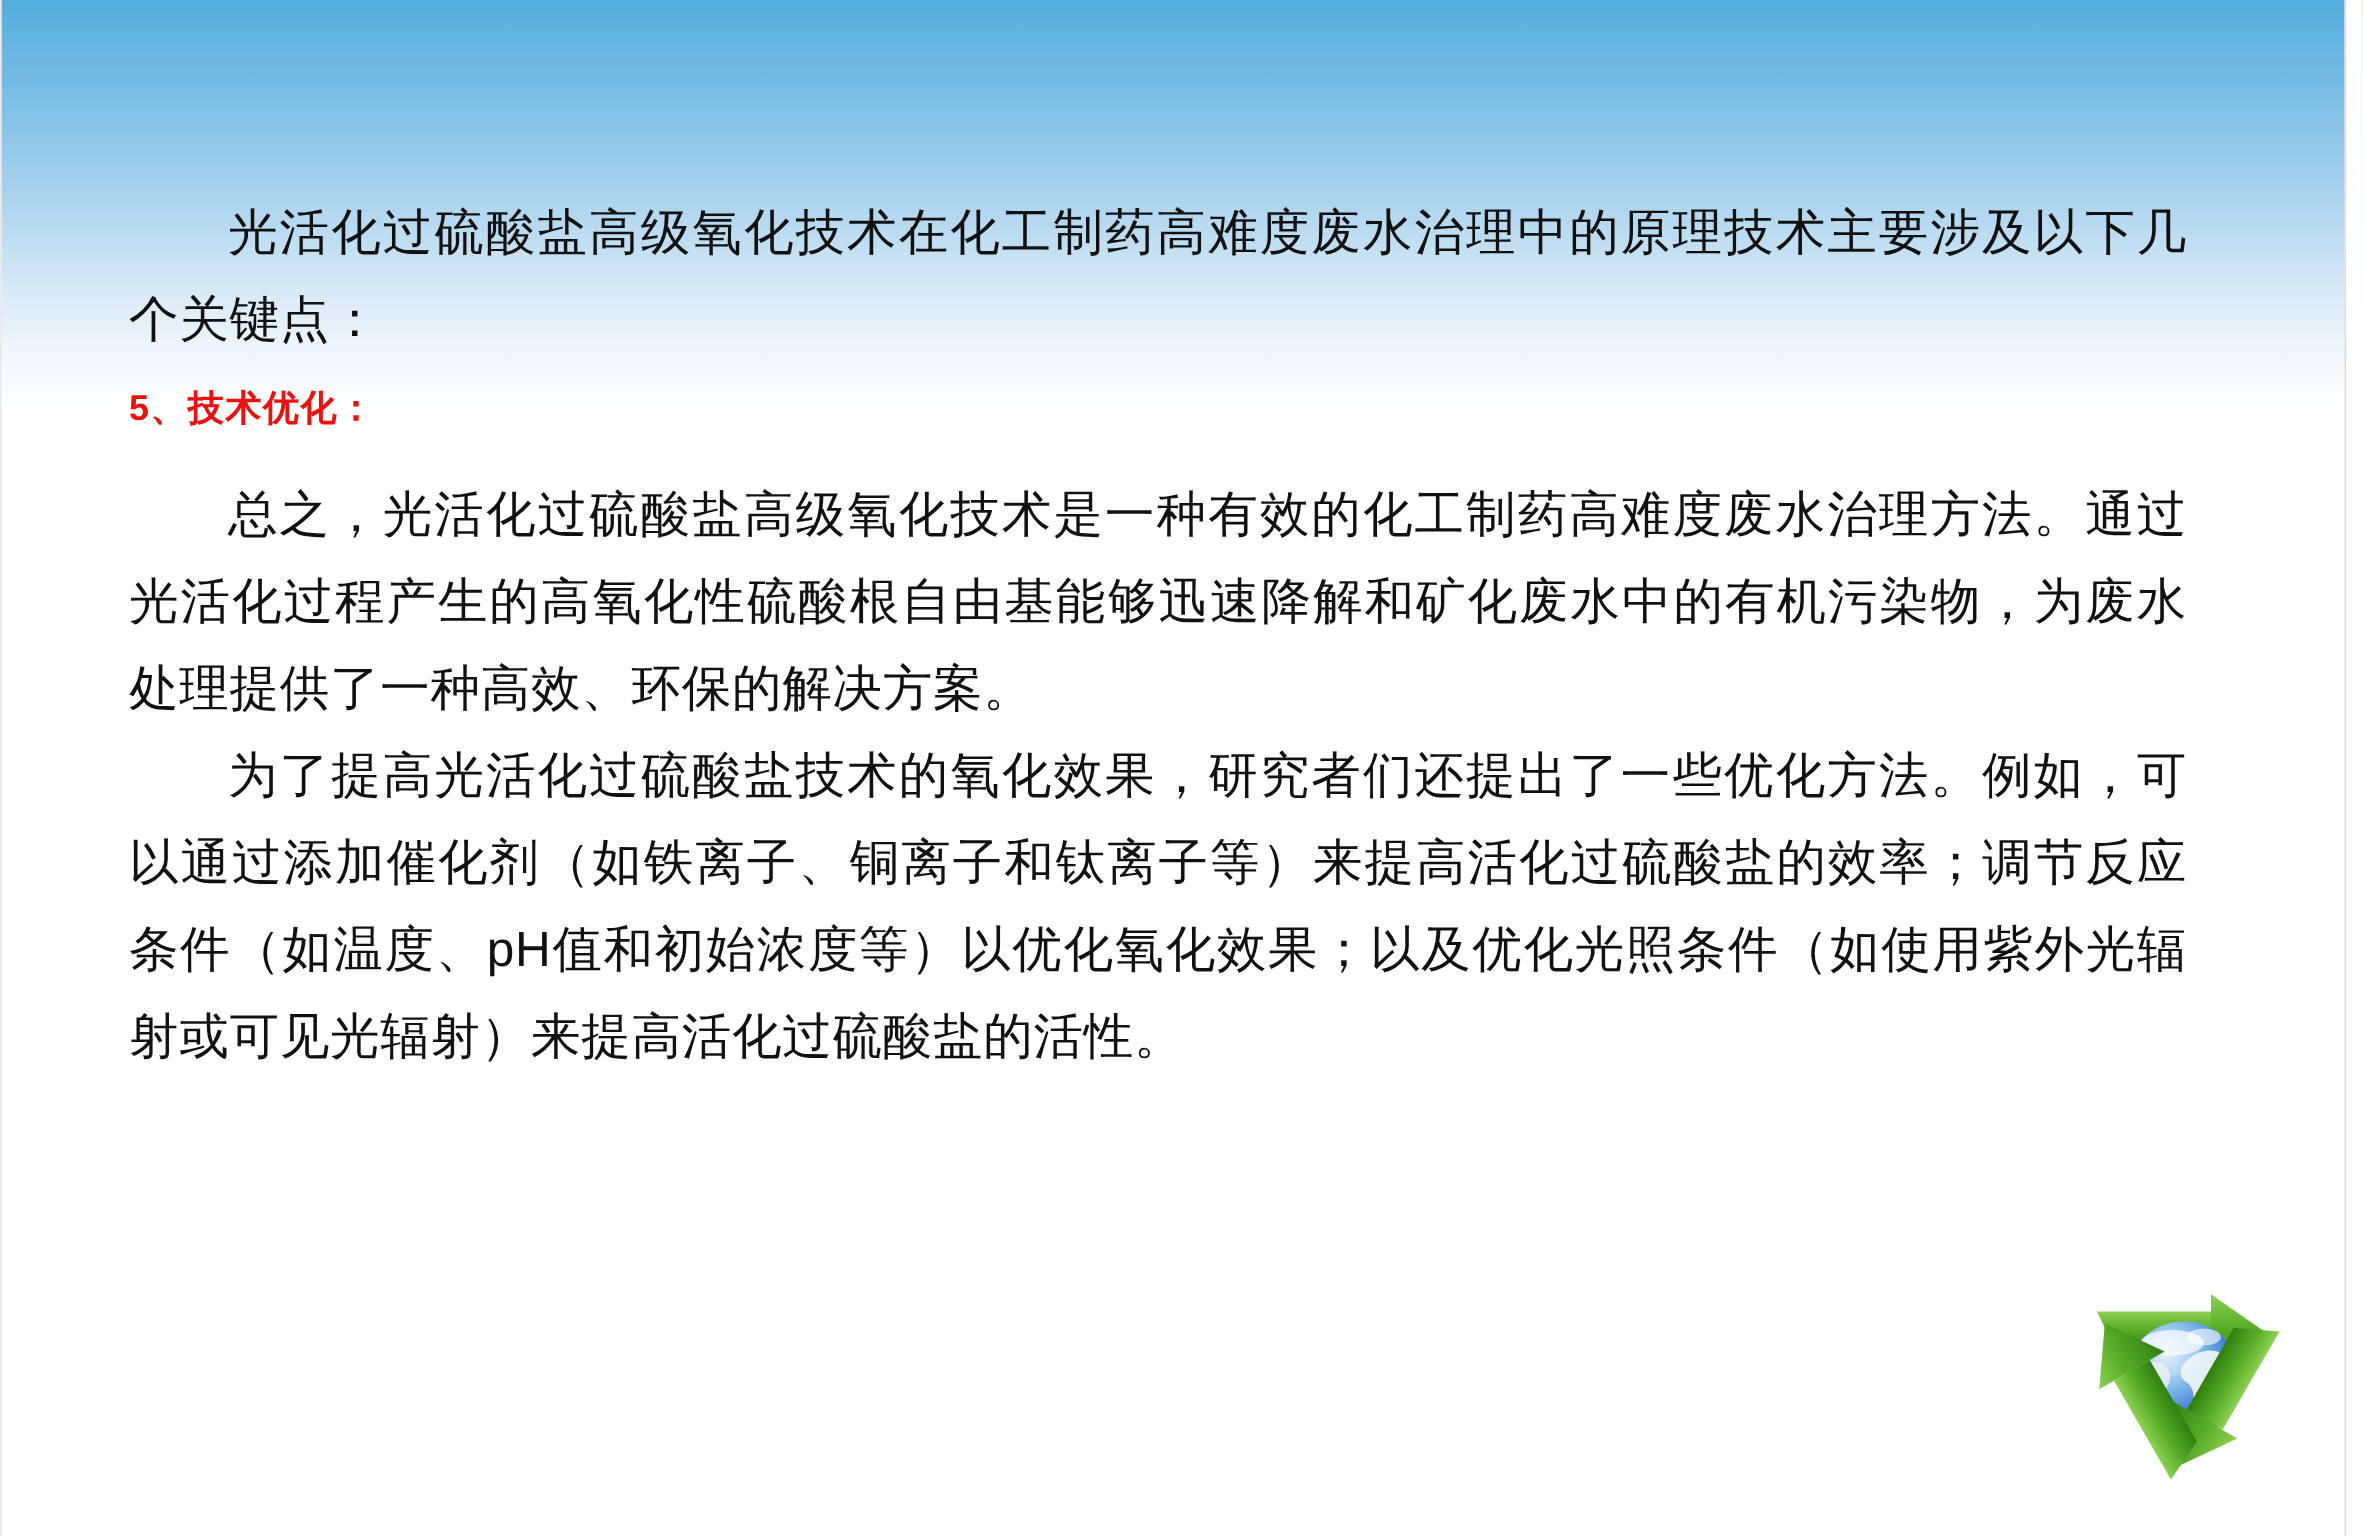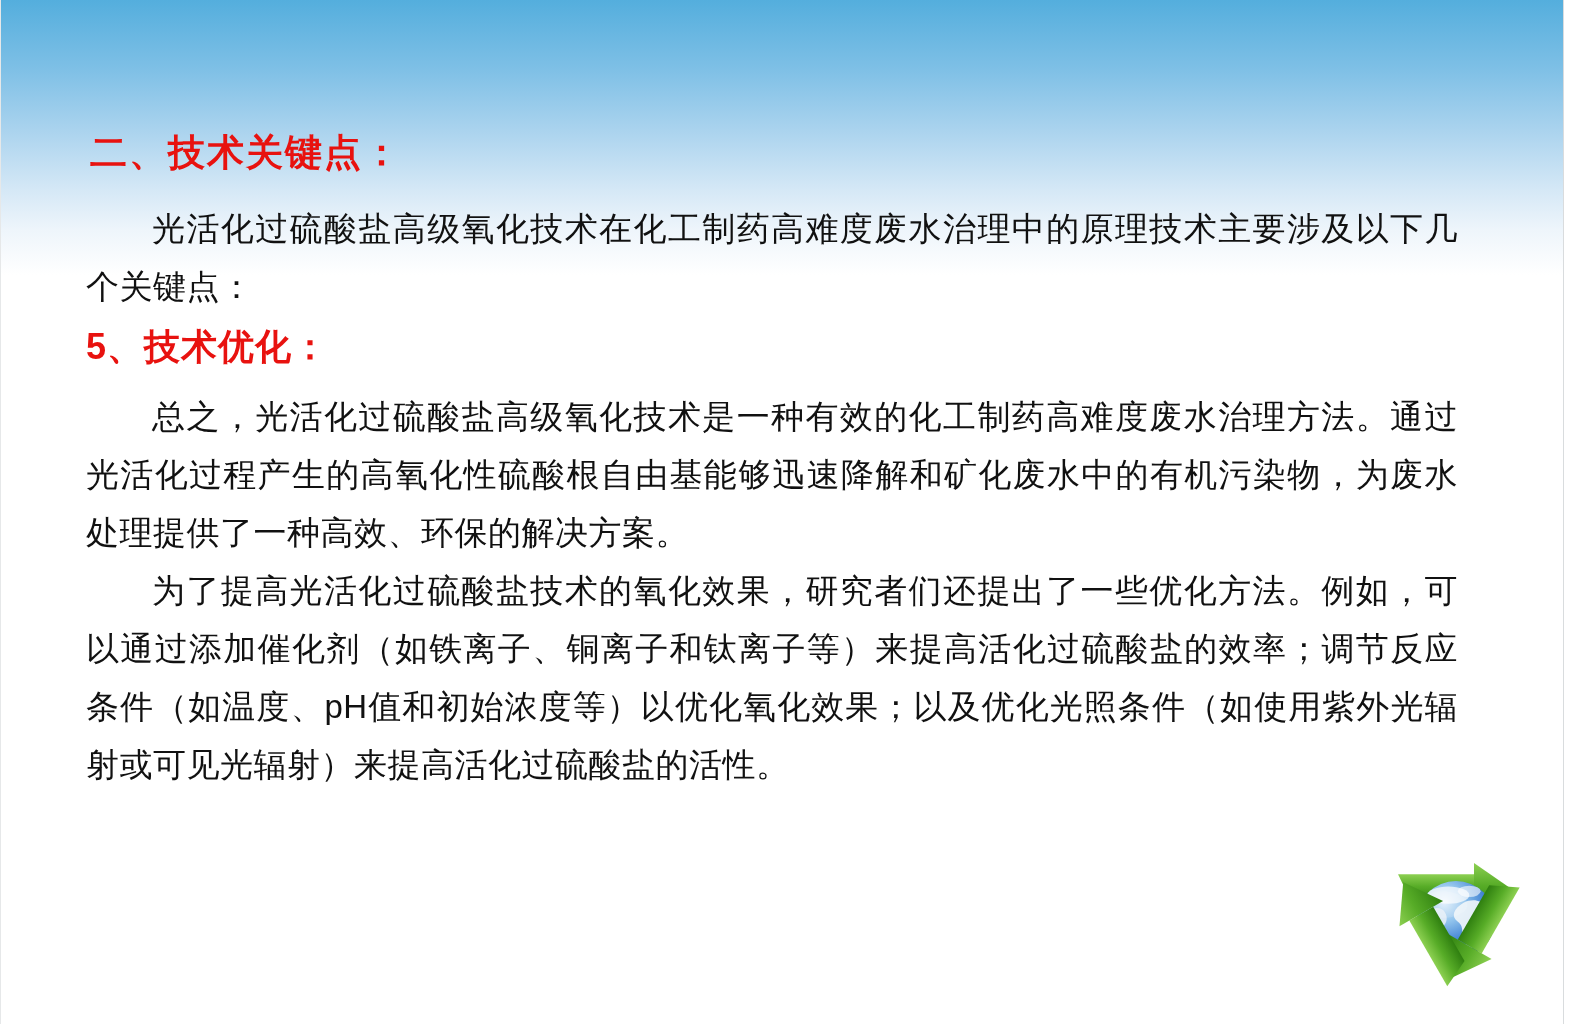--- a/index.html
+++ b/index.html
@@ -42,21 +42,21 @@
     color:#e8120f;
     font-size:37px;
     font-weight:bold;
     line-height:54px;
     margin:0 0 20px 4px;
     text-align:left;
     letter-spacing:2px;
   }
   .subheading {
     color:#e8120f;
-    font-size:36px;
+    font-size:24px;
     font-weight:bold;
     line-height:58px;
     margin:2px 0 0 0;
     text-align:left;
     letter-spacing:1px;
   }
   p { margin:0; }
   p.indent { text-indent:2em; }
   p.summary { margin-top:12px; }
   .logo {
@@ -64,21 +64,20 @@
     left:1378px; top:842px;
     width:152px; height:150px;
   }
 </style>
 </head>
 <body>
 
 <div class="slide">
 
   <div class="content">
-    <h1 class="heading">二、技术关键点：</h1>
 
     <p class="indent">光活化过硫酸盐高级氧化技术在化工制药高难度废水治理中的原理技术主要涉及以下几个关键点：</p>
 
     <h2 class="subheading">5、技术优化：</h2>
 
     <p class="indent summary">总之，光活化过硫酸盐高级氧化技术是一种有效的化工制药高难度废水治理方法。通过光活化过程产生的高氧化性硫酸根自由基能够迅速降解和矿化废水中的有机污染物，为废水处理提供了一种高效、环保的解决方案。</p>
 
     <p class="indent">为了提高光活化过硫酸盐技术的氧化效果，研究者们还提出了一些优化方法。例如，可以通过添加催化剂（如铁离子、铜离子和钛离子等）来提高活化过硫酸盐的效率；调节反应条件（如温度、pH值和初始浓度等）以优化氧化效果；以及优化光照条件（如使用紫外光辐射或可见光辐射）来提高活化过硫酸盐的活性。</p>
   </div>
 

